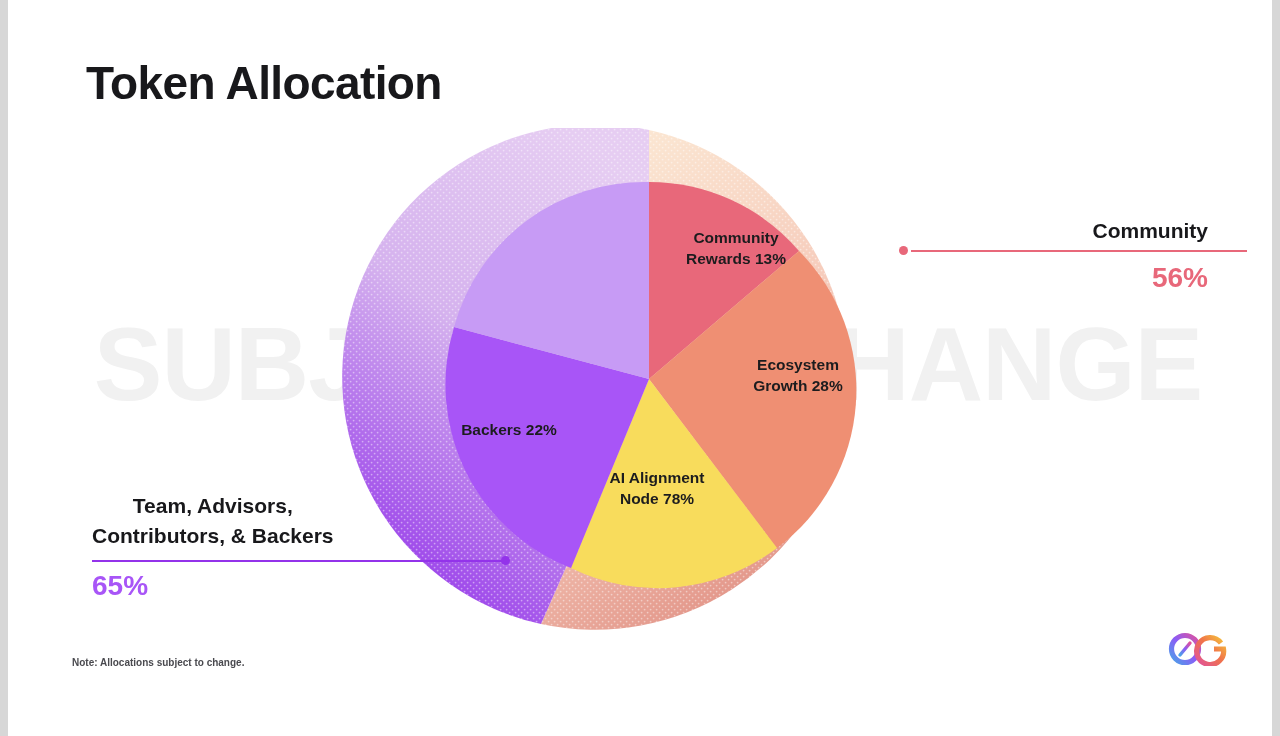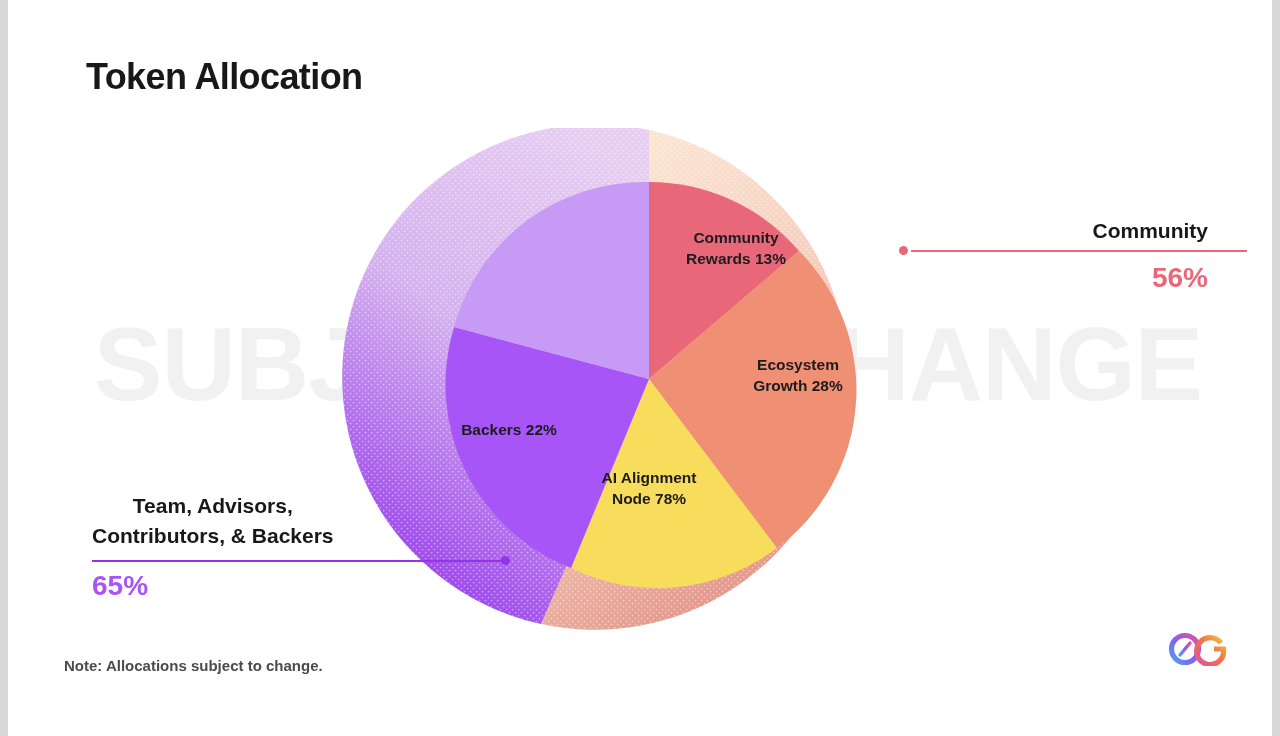--- a/index.html
+++ b/index.html
@@ -32,21 +32,21 @@
     width: 1264px; height: 736px;
     background: #ffffff;
     overflow: hidden;
   }
 
   
   #title {
     position: absolute;
     left: 78px;
     top: 56px;
-    font-size: 36px;
+    font-size: 46px;
     font-weight: bold;
     color: #18181b;
     letter-spacing: -0.6px;
   }
 
   
   #watermark {
     position: absolute;
     left: 50px;
     top: 306px;
@@ -112,23 +112,23 @@
     position: absolute;
     width: 9px; height: 9px;
     border-radius: 50%;
   }
   #leader-dot-right { left: 891px; top: 246px; background: #e8687a; }
   #leader-dot-left  { left: 493px; top: 556px; background: #9333ea; }
 
   
   #note {
     position: absolute;
-    left: 56px;
+    left: 64px;
     top: 657px;
-    font-size: 15px;
+    font-size: 10px;
     font-weight: bold;
     color: #4a4a4f;
   }
 
   #logo {
     position: absolute;
     right: 40px;
     top: 632px;
     width: 64px;
     height: 34px;
@@ -193,21 +193,21 @@
       <div class="slice-label" style="left:333px; top:100px; width:180px;">
         <div>Community</div>
         <div>Rewards 13%</div>
       </div>
 
       <div class="slice-label" style="left:395px; top:227px; width:180px;">
         <div>Ecosystem</div>
         <div>Growth 28%</div>
       </div>
 
-      <div class="slice-label" style="left:246px; top:340px; width:180px;">
+      <div class="slice-label" style="left:254px; top:340px; width:180px;">
         <div>AI Alignment</div>
         <div>Node 78%</div>
       </div>
 
       <div class="slice-label" style="left:106px; top:292px; width:180px;">
         <div>Backers 22%</div>
       </div>
 
     </div>
 

